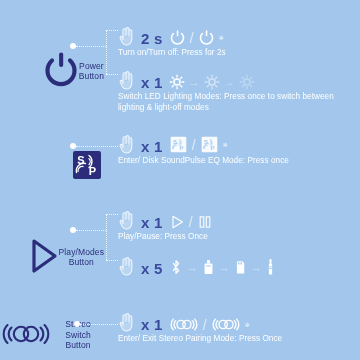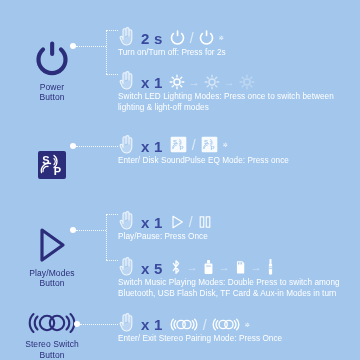--- a/index.html
+++ b/index.html
@@ -15,21 +15,21 @@
   
   .group{position:absolute;left:0;width:360px;}
   .grp-power   {top:24px;  height:92px;}
   .grp-eq      {top:128px; height:74px;}
   .grp-play    {top:208px; height:96px;}
   .grp-stereo  {top:308px; height:52px;}
 
   
   .leftcol{
     position:absolute;left:0;top:0;width:104px;height:100%;
-    display:flex;flex-direction:column;align-items:center;justify-content:center;
+    display:flex;flex-direction:row;align-items:center;justify-content:flex-end;
   }
   .btn-icon{
     color:#2b2d7a;
     display:flex;align-items:center;justify-content:center;
     height:46px;
   }
   .btn-label{
     margin-top:2px;
     color:#2b2d7a;
     font-size:8.5px;line-height:10.5px;
@@ -322,21 +322,20 @@
             <span class="ico f1">
               <svg width="9" height="18" viewBox="0 0 10 20">
                   <rect x="3.2" y="6" width="3.6" height="12.5" rx="1.6" fill="#ffffff"></rect>
                   <rect x="3.9" y="1.2" width="2.2" height="5.2" fill="#ffffff"></rect>
                   <rect x="3.2" y="9.4" width="3.6" height=".9" fill="#a3c7ec"></rect>
                   <rect x="3.2" y="11.4" width="3.6" height=".9" fill="#a3c7ec"></rect>
                 </svg>
             </span>
           </span>
         </div>
-        <div class="desc">Switch Music Playing Modes: Double Press to switch among Bluetooth, USB Flash Disk, TF Card &amp; Aux-in Modes in turn</div>
       </div>
 
     </div>
   </div>
 
   <div class="group grp-stereo">
 
     <div class="leftcol">
       <div class="btn-icon" style="height:30px;">
         <svg width="52" height="26" viewBox="0 0 52 26">

